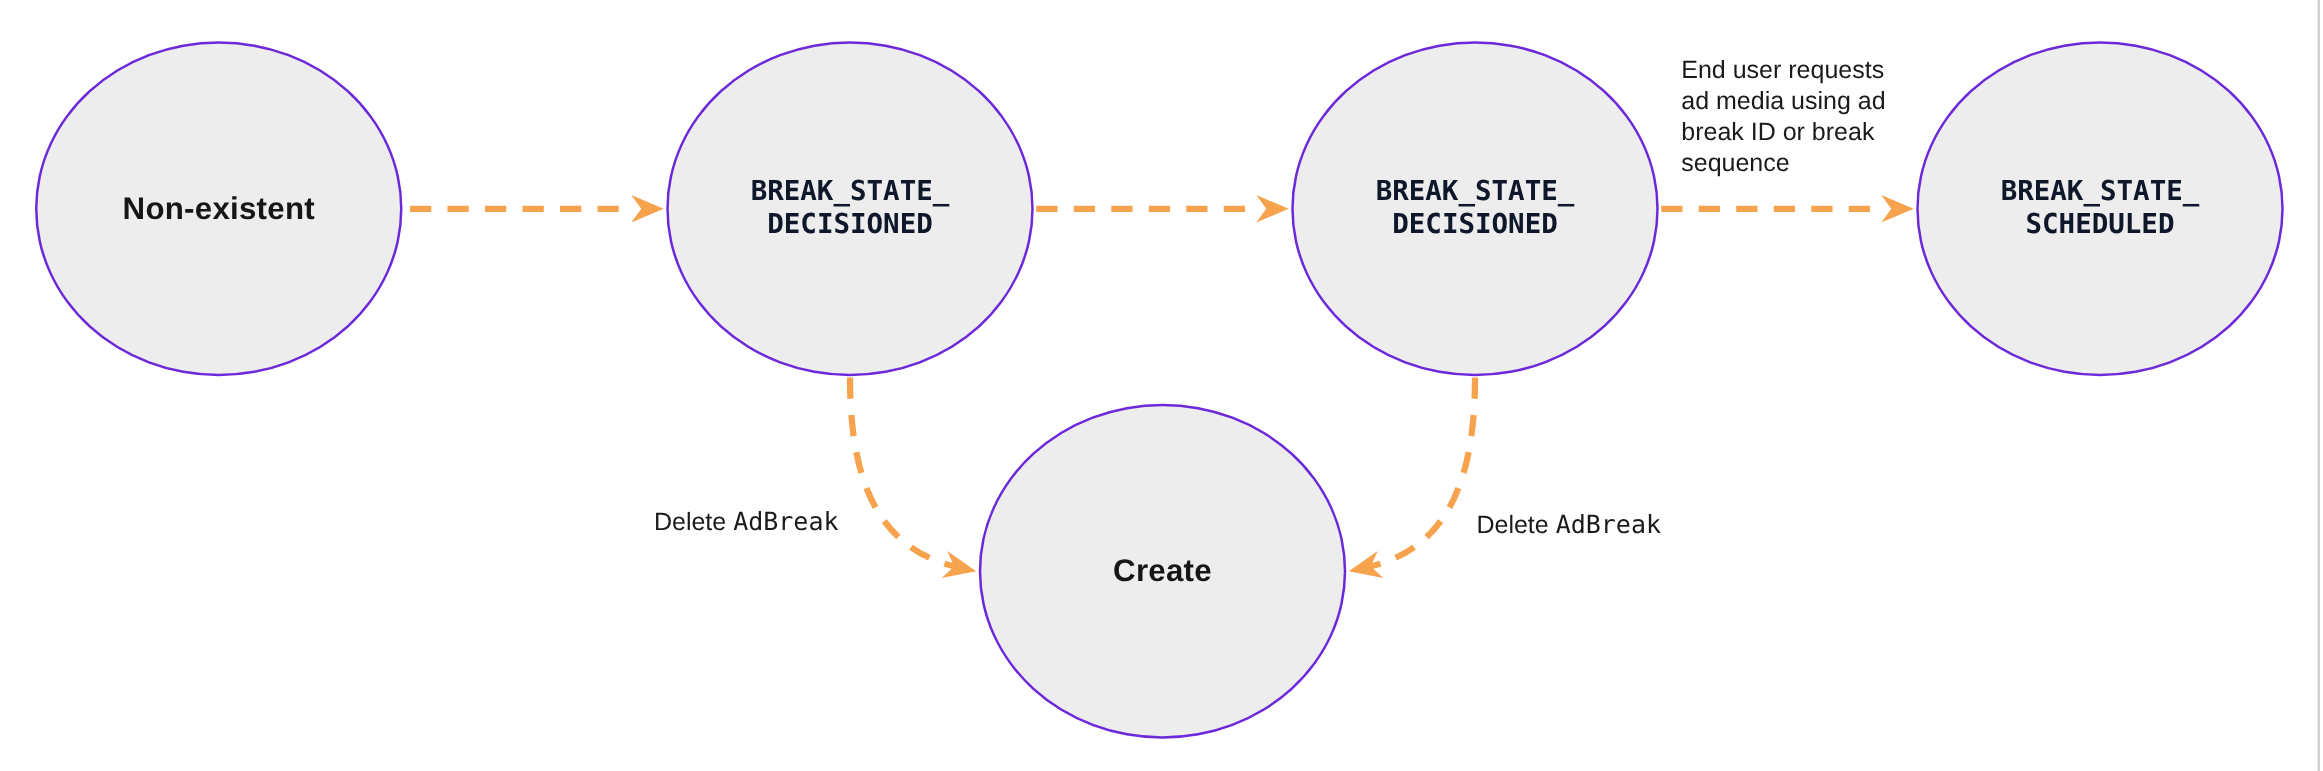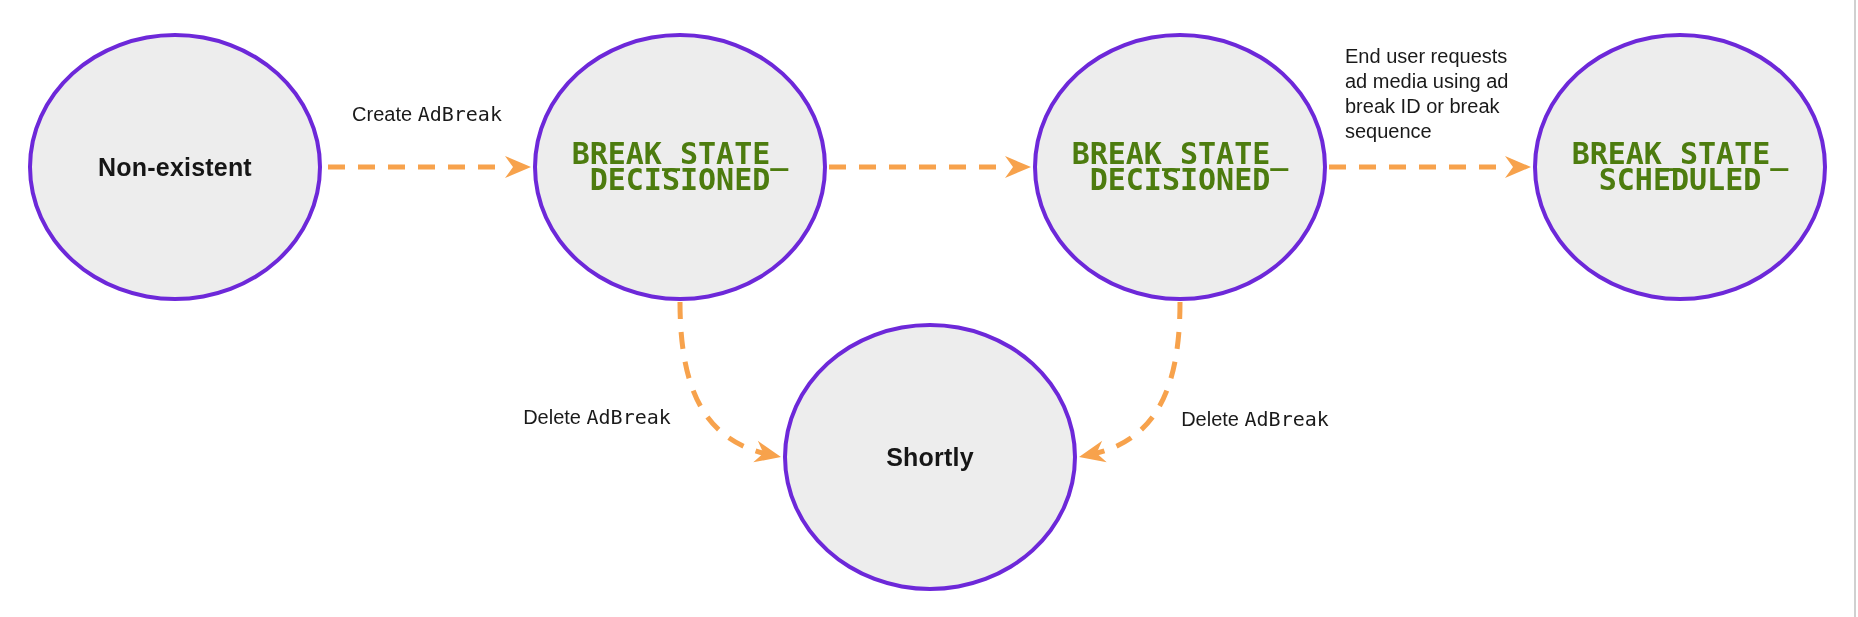--- a/index.html
+++ b/index.html
@@ -26,38 +26,38 @@
     stroke-linecap: butt;
   }
   .arrows .ah { fill: #F7A24C; stroke: none; }
   .node {
     position: absolute;
     width: 294px;
     height: 268px;
     box-sizing: border-box;
     border-radius: 50%;
     background: #EDEDED;
-    border: 4px solid #6d28d9;
+    border: 2px solid #6d28d9;
     display: flex;
     align-items: center;
     justify-content: center;
     text-align: center;
   }
   .node-label-sans {
     font-weight: bold;
     font-size: 25px;
     letter-spacing: 0.2px;
     color: #161616;
   }
   .node-label-mono {
     font-family: "DejaVu Sans Mono", monospace;
     font-weight: bold;
-    font-size: 30px;
+    font-size: 22px;
     line-height: 26px;
-    color: #4d7c0f;
+    color: #0f172a;
   }
   .node-label-mono span { display: block; }
   .edge-label {
     position: absolute;
     font-size: 20px;
     line-height: 24px;
     color: #1a1a1a;
     white-space: nowrap;
   }
   .edge-label.center { text-align: center; }
@@ -120,24 +120,23 @@
   </div>
 
   <div class="node" style="left:1533px; top:33px;">
     <div class="node-label-mono">
       <span>BREAK_STATE_</span>
       <span>SCHEDULED</span>
     </div>
   </div>
 
   <div class="node" style="left:783px; top:323px;">
-    <div class="node-label-sans">Shortly</div>
+    <div class="node-label-sans">Create</div>
   </div>
 
-  <div class="edge-label center" style="left:327px; top:102px; width:200px;"><span>Create </span><span class="mono">AdBreak</span></div>
 
 
   <div class="edge-label multiline" style="left:1345px; top:44px;">End user requests
 ad media using ad
 break ID or break
 sequence</div>
 
   <div class="edge-label center" style="left:447px; top:405px; width:300px;"><span>Delete </span><span class="mono">AdBreak</span></div>
 
   <div class="edge-label center" style="left:1105px; top:407px; width:300px;"><span>Delete </span><span class="mono">AdBreak</span></div>

